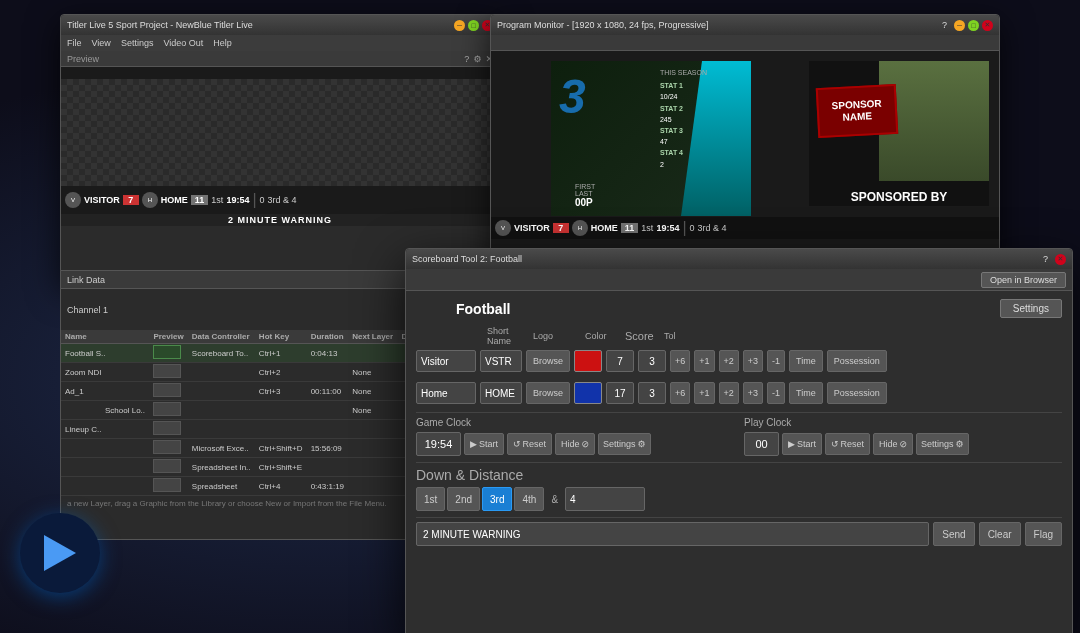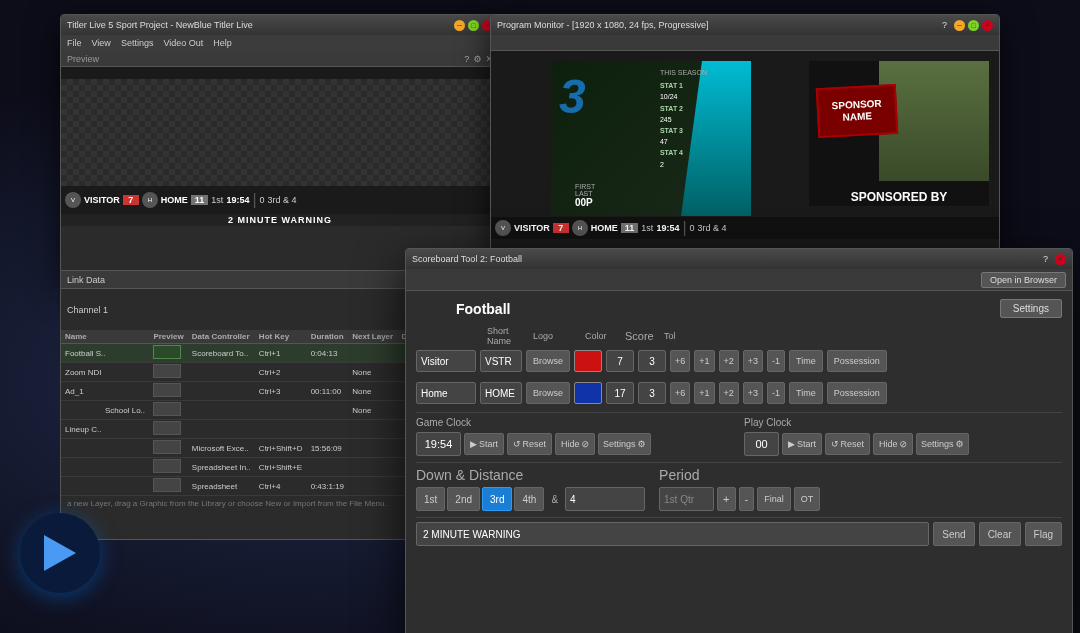--- a/index.html
+++ b/index.html
@@ -992,30 +992,20 @@
           <div class="down-btns">
             <button class="down-btn">1st</button>
             <button class="down-btn">2nd</button>
             <button class="down-btn active">3rd</button>
             <button class="down-btn">4th</button>
           </div>
           <span class="spacer-amp">&amp;</span>
           <input class="distance-input" value="4" style="">
         </div>
       </div>
-      <div class="period-section">
-        <div class="field-label">Period</div>
-        <div class="period-controls">
-          <input class="period-display" value="1st Qtr" style="">
-          <button class="period-btn">+</button>
-          <button class="period-btn">-</button>
-          <button class="period-text-btn">Final</button>
-          <button class="period-text-btn">OT</button>
-        </div>
-      </div>
     </div>
 
     <div class="section-divider"></div>
 
     <div>
       <div style="display:flex; align-items:center; gap:4px; margin-top:2px;">
         <input class="message-input" value="2 MINUTE WARNING" style="flex: 1 1 0%;">
         <button class="msg-action-btn">Send</button>
         <button class="msg-action-btn">Clear</button>
         <button class="msg-action-btn">Flag</button>

